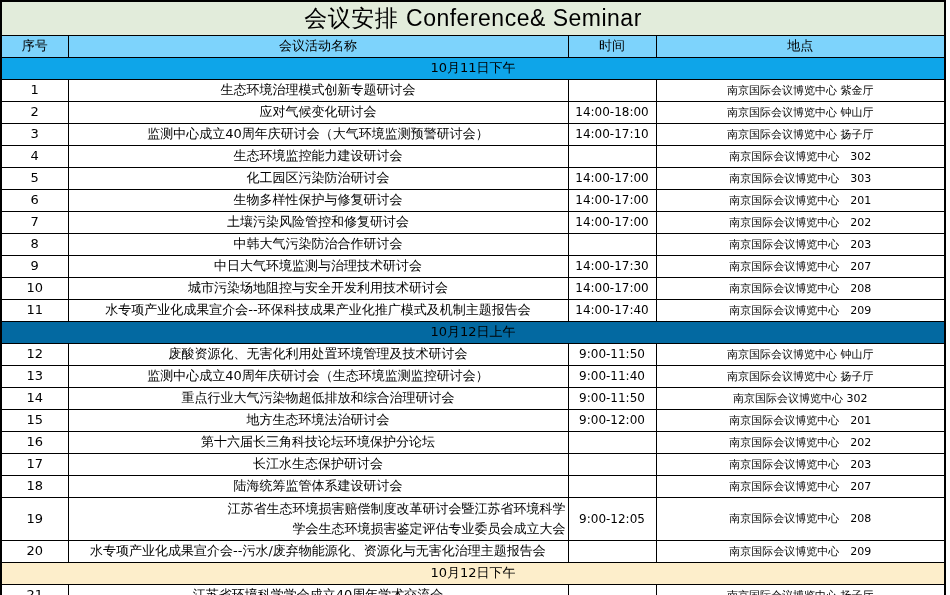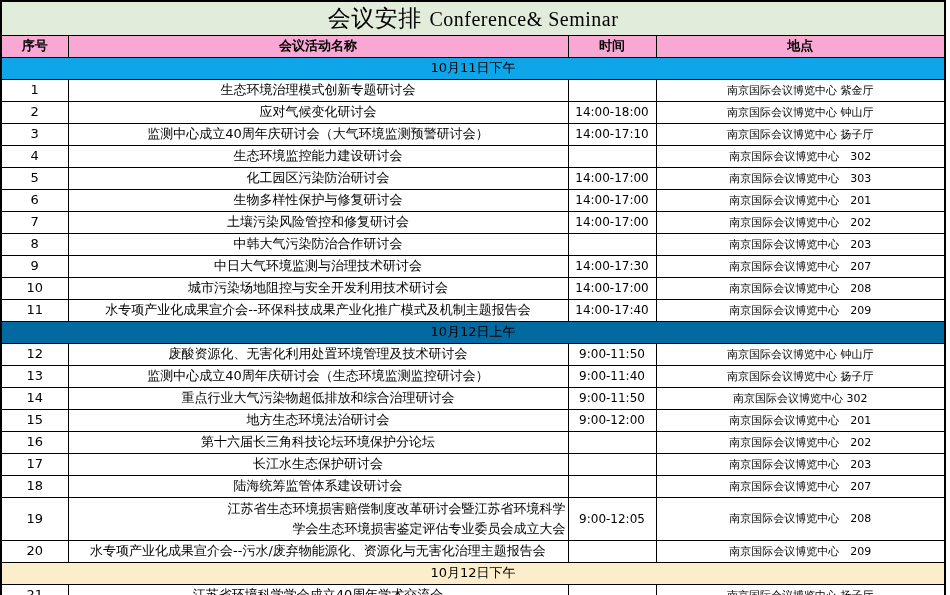--- a/index.html
+++ b/index.html
@@ -49,28 +49,28 @@
     background: #e2ecdb;
     text-align: left;
     padding-left: 8px;
     height: 33px;
     font-size: 23px;
     font-weight: 400;
     letter-spacing: 0.5px;
     border-bottom: 1px solid #000;
   }
   .title-cn { font-size: 23px; }
-  .title-en { font-size: 20px; font-family: Liberation Serif, serif; }
+  .title-en { font-size: 23px; font-family: Liberation Sans, sans-serif; }
 
   
   td.hdr {
-    background: #f9a8d4;
+    background: #7dd3fc;
     height: 21px;
     font-size: 13px;
-    font-weight: 700;
+    font-weight: 400;
   }
 
   
   td.sec {
     height: 21px;
     font-size: 14px;
     text-align: center;
   }
   td.sec-green { background: #0ea5e9; margin-left: 24px; }
   td.sec-blue  { background: #0369a1; }

